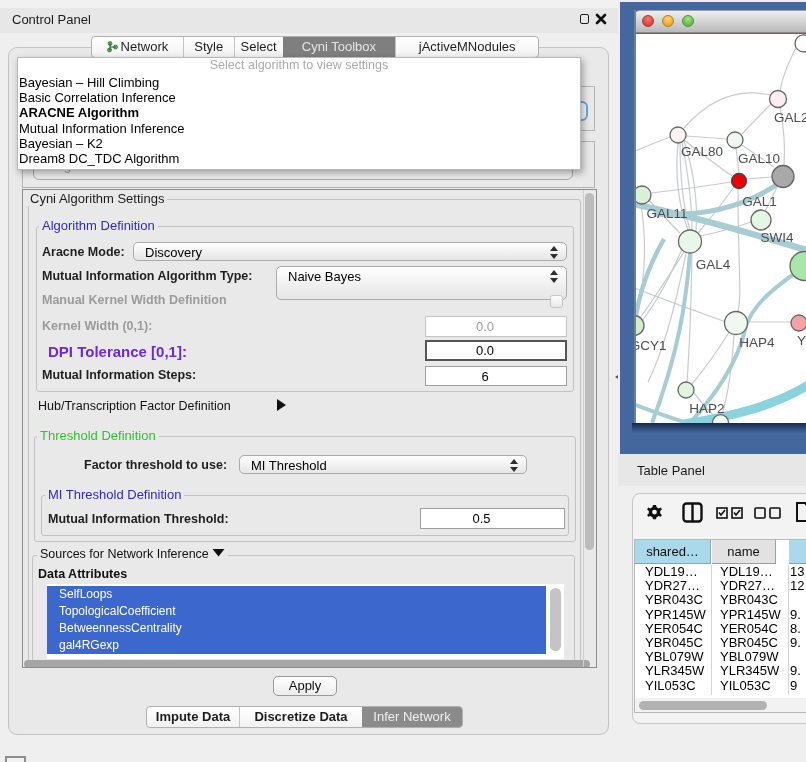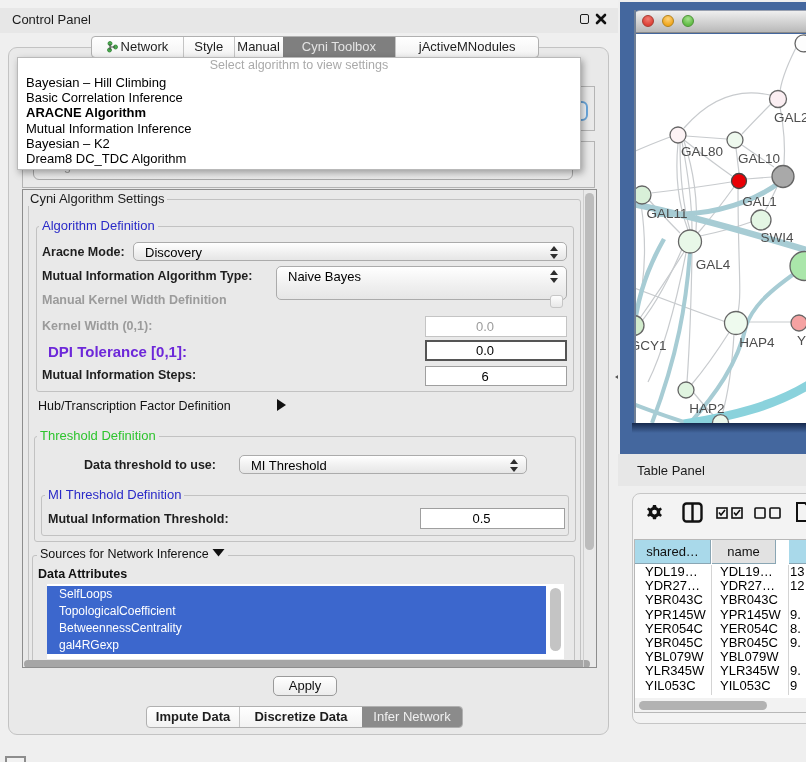--- a/index.html
+++ b/index.html
@@ -64,21 +64,21 @@
     <input class="fld" style="left: 402px; top: 176px; width: 142px; height: 20px;" value="6" readonly="">
 
     <div class="abs" style="left:15px;top:209px;font-size:12.5px;color:#111;">Hub/Transcription Factor Definition</div>
     <svg class="abs" style="left:252px;top:208px;" width="12" height="14" viewBox="0 0 12 14">
         <path d="M2 1 L11 7 L2 13 Z" fill="#111"></path>
       </svg>
 
     <div class="abs" style="left:11px;top:246px;width:542px;height:106px;border:1px solid #c2c2c2;border-radius:3px;"></div>
     <div class="abs" style="left:14px;top:238px;background:#e9e9e9;padding:0 3px;font-size:13px;color:#2ec42e;">Threshold Definition</div>
 
-    <div class="abs bold" style="left:61px;top:268px;font-size:12.5px;color:#1f1f1f;">Data threshold to use:</div>
+    <div class="abs bold" style="left:61px;top:268px;font-size:12.5px;color:#1f1f1f;">Factor threshold to use:</div>
     <div class="abs combo" style="left:216px;top:265px;width:288px;height:19px;">
       <span>MI Threshold</span>
         <i></i>
     </div>
 
     <div class="abs" style="left:18px;top:305px;width:528px;height:41px;border:1px solid #c2c2c2;border-radius:3px;"></div>
     <div class="abs" style="left:22px;top:297px;background:#e9e9e9;padding:0 3px;font-size:13px;color:#2a2ac8;">MI Threshold Definition</div>
     <div class="abs bold" style="left:25px;top:322px;font-size:12.5px;color:#1f1f1f;">Mutual Information Threshold:</div>
     <input class="fld" style="left: 397px; top: 318px; width: 145px; height: 21px;" value="0.5" readonly="">
 
@@ -107,28 +107,28 @@
   </div>
 
   <div class="abs" style="left:91px;top:36px;width:448px;height:22px;background:linear-gradient(#ffffff,#f2f2f2);border:1px solid #b0b0b0;border-radius:4px;display:flex;font-size:13px;color:#1d1d1d;">
     <div style="width:92px;text-align:center;line-height:20px;border-right:1px solid #c4c4c4;"><svg width="11" height="12" viewBox="0 0 11 12" style="vertical-align:-2px;margin-right:3px;">
           <circle cx="3" cy="2.5" r="2" fill="#4caf50" stroke="#2c7d31" stroke-width="0.8"></circle>
           <circle cx="2.5" cy="9" r="2" fill="#4caf50" stroke="#2c7d31" stroke-width="0.8"></circle>
           <circle cx="8.5" cy="6" r="2" fill="#4caf50" stroke="#2c7d31" stroke-width="0.8"></circle>
           <path d="M3 3 L3 9 M3 6 L8 6" stroke="#444" stroke-width="1"></path>
         </svg>Network</div>
     <div style="width:51px;text-align:center;line-height:20px;border-right:1px solid #c4c4c4;">Style</div>
-    <div style="width:48px;text-align:center;line-height:20px;">Manual</div>
+    <div style="width:48px;text-align:center;line-height:20px;">Select</div>
     <div style="width:113px;text-align:center;line-height:20px;background:#7f7f7f;color:#e4e4e4;">Cyni Toolbox</div>
     <div style="width:143px;text-align:center;line-height:20px;border-left:1px solid #c4c4c4;">jActiveMNodules</div>
   </div>
 
   <div class="abs" style="left:17px;top:57px;width:564px;height:113px;background:#fff;border:1px solid #b9b9b9;box-shadow:2px 3px 7px rgba(0,0,0,0.35);">
     <div style="text-align:center;font-size:12.5px;color:#aaa;padding-top:0;height:17px;">Select algorithm to view settings</div>
-    <div style="font-size:13px;color:#000;line-height:15.2px;padding-left:8px;">Bayesian – Hill Climbing<br>Basic Correlation Inference<br><b>ARACNE Algorithm</b><br>Mutual Information Inference<br>Bayesian – K2<br>Dream8 DC_TDC Algorithm</div>
+    <div style="font-size:13px;color:#000;line-height:15.2px;padding-left:1px;">Bayesian – Hill Climbing<br>Basic Correlation Inference<br><b>ARACNE Algorithm</b><br>Mutual Information Inference<br>Bayesian – K2<br>Dream8 DC_TDC Algorithm</div>
   </div>
 
   <svg class="abs" style="left:614px;top:373px;" width="7" height="8" viewBox="0 0 7 8">
       <path d="M6.5 0.5 L1 4 L6.5 7.5 Z" fill="#555"></path>
     </svg>
 
   <div class="abs" style="left:5px;top:756px;width:21px;height:10px;border:2px solid #8d8d8d;background:#f2f2f2;"></div>
 </div>
 
 <div class="abs" style="left:618px;top:0;width:188px;height:762px;background:#efefef;overflow:hidden;">

